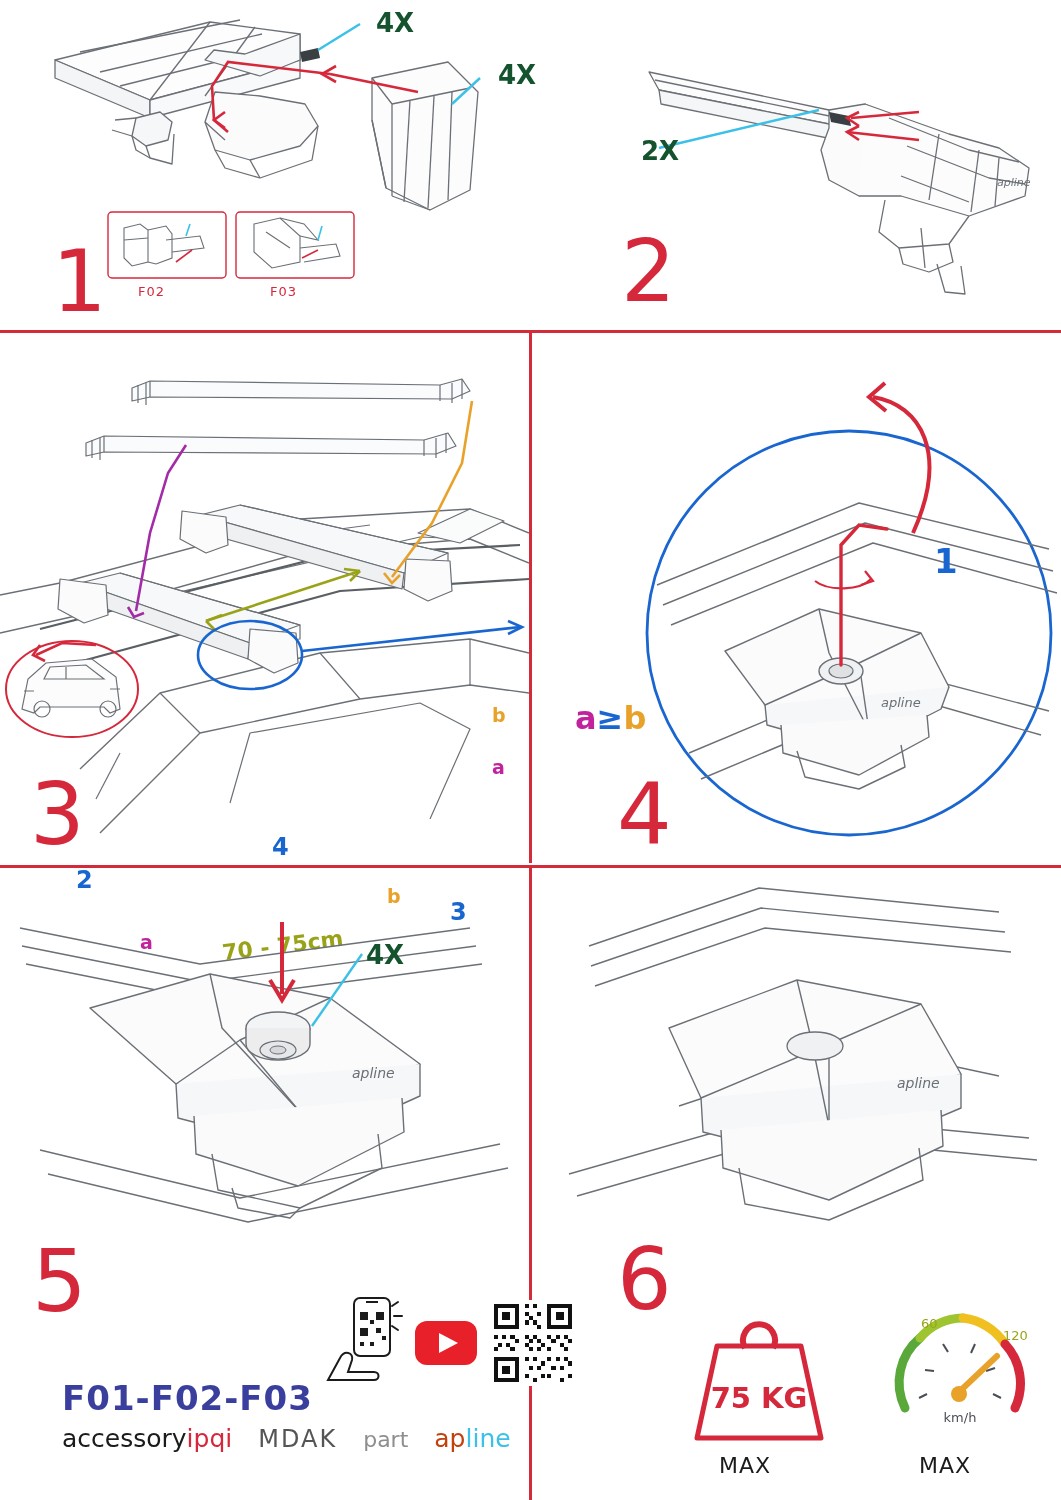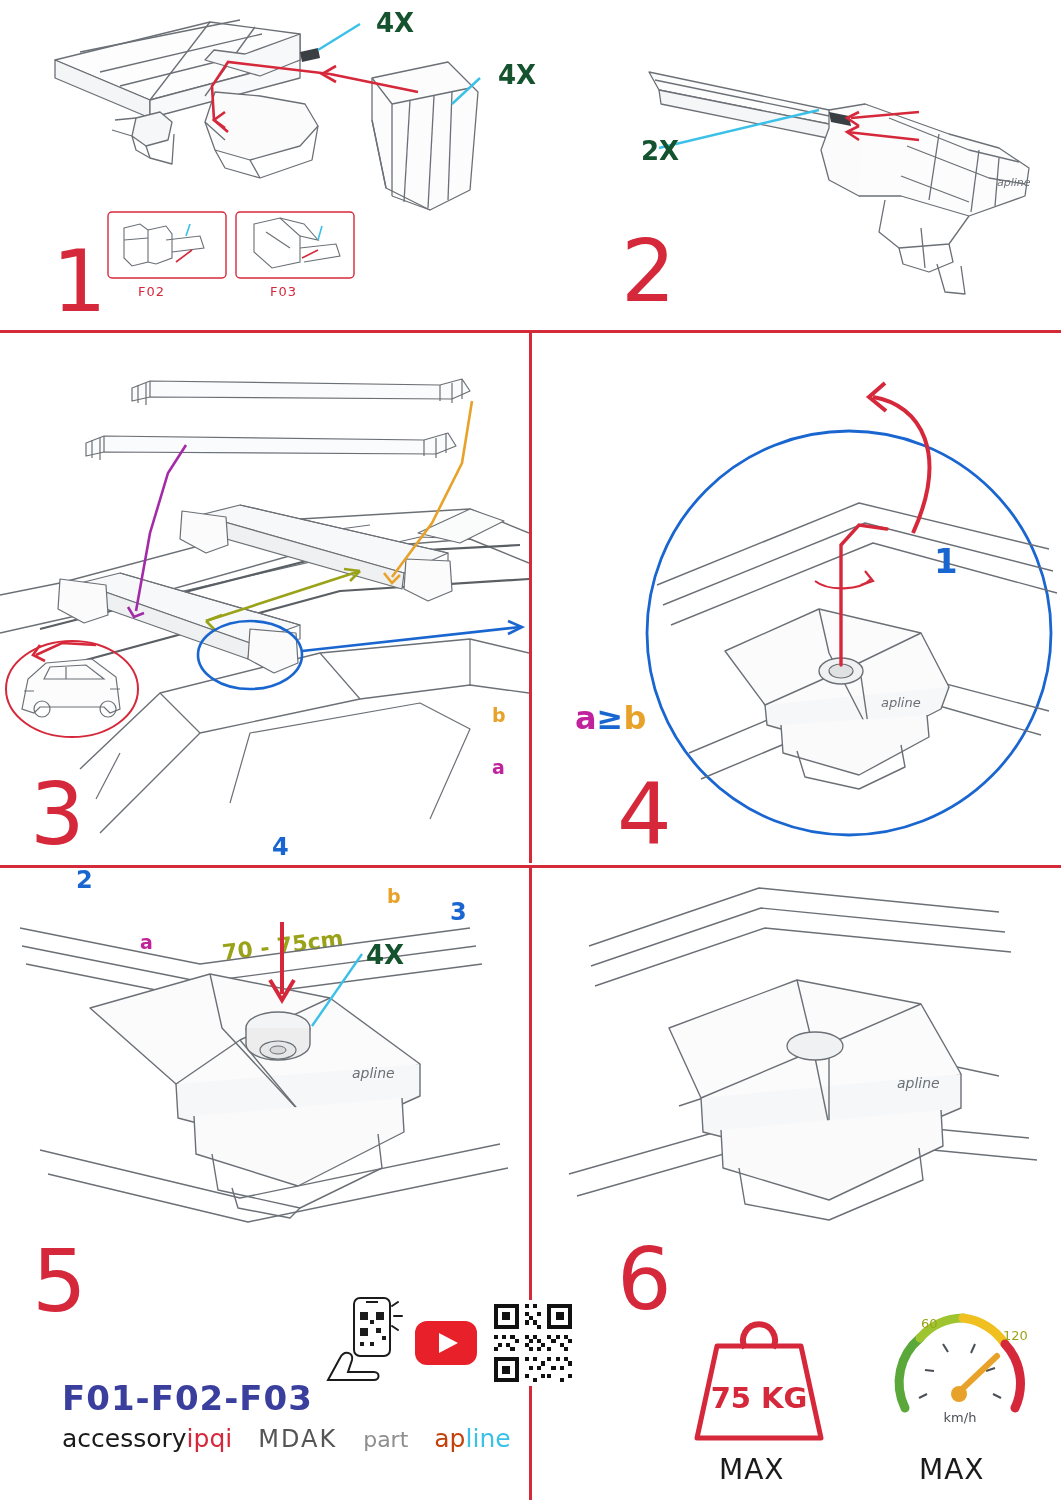--- a/index.html
+++ b/index.html
@@ -80,21 +80,21 @@
   .logo.apline .ac { color: #3bc0e8; margin-top: 40px; }
 
   .qr {
     position: absolute;
     width: 86px;
     height: 86px;
   }
   .maxlabel {
     position: absolute;
     font-family: "DejaVu Sans", sans-serif;
-    font-size: 28px;
+    font-size: 22px;
     color: #1b1b1b;
     letter-spacing: 1px;
   }
   .weight-text {
     font-family: "DejaVu Sans", sans-serif;
     font-size: 29px;
     fill: #d6283b;
     font-weight: 700;
   }
   .tiny { font-size: 13px; }

